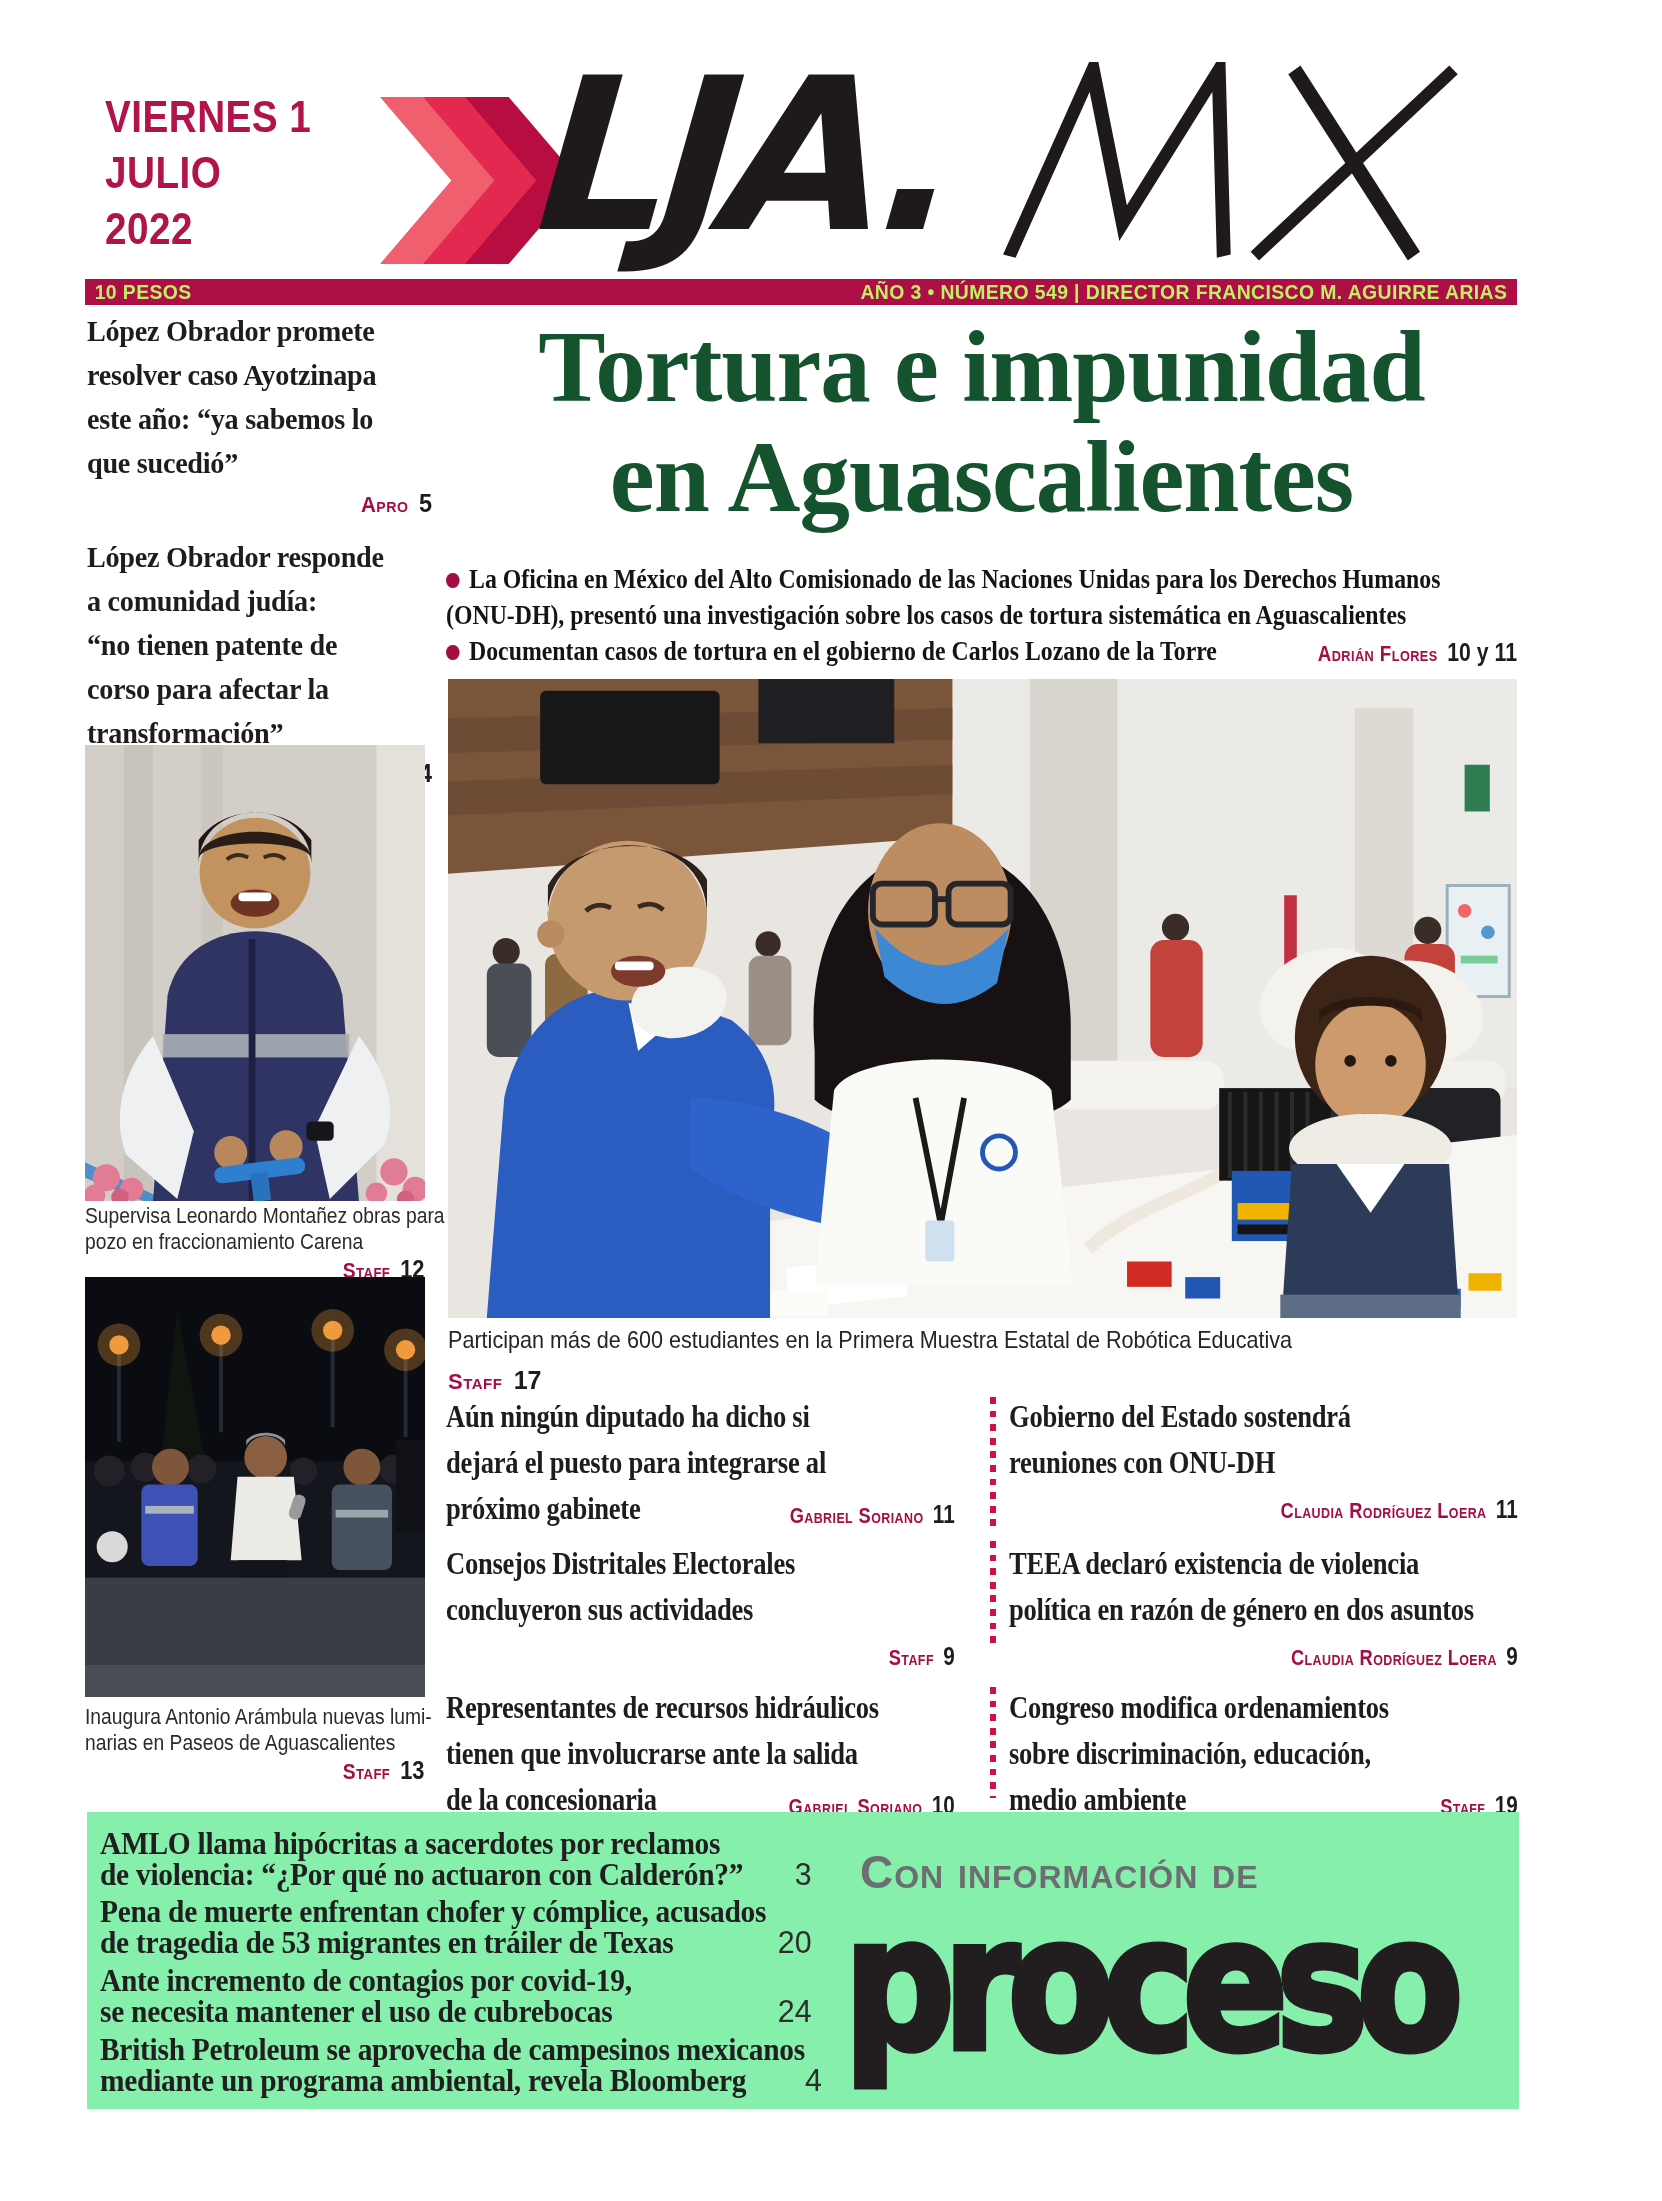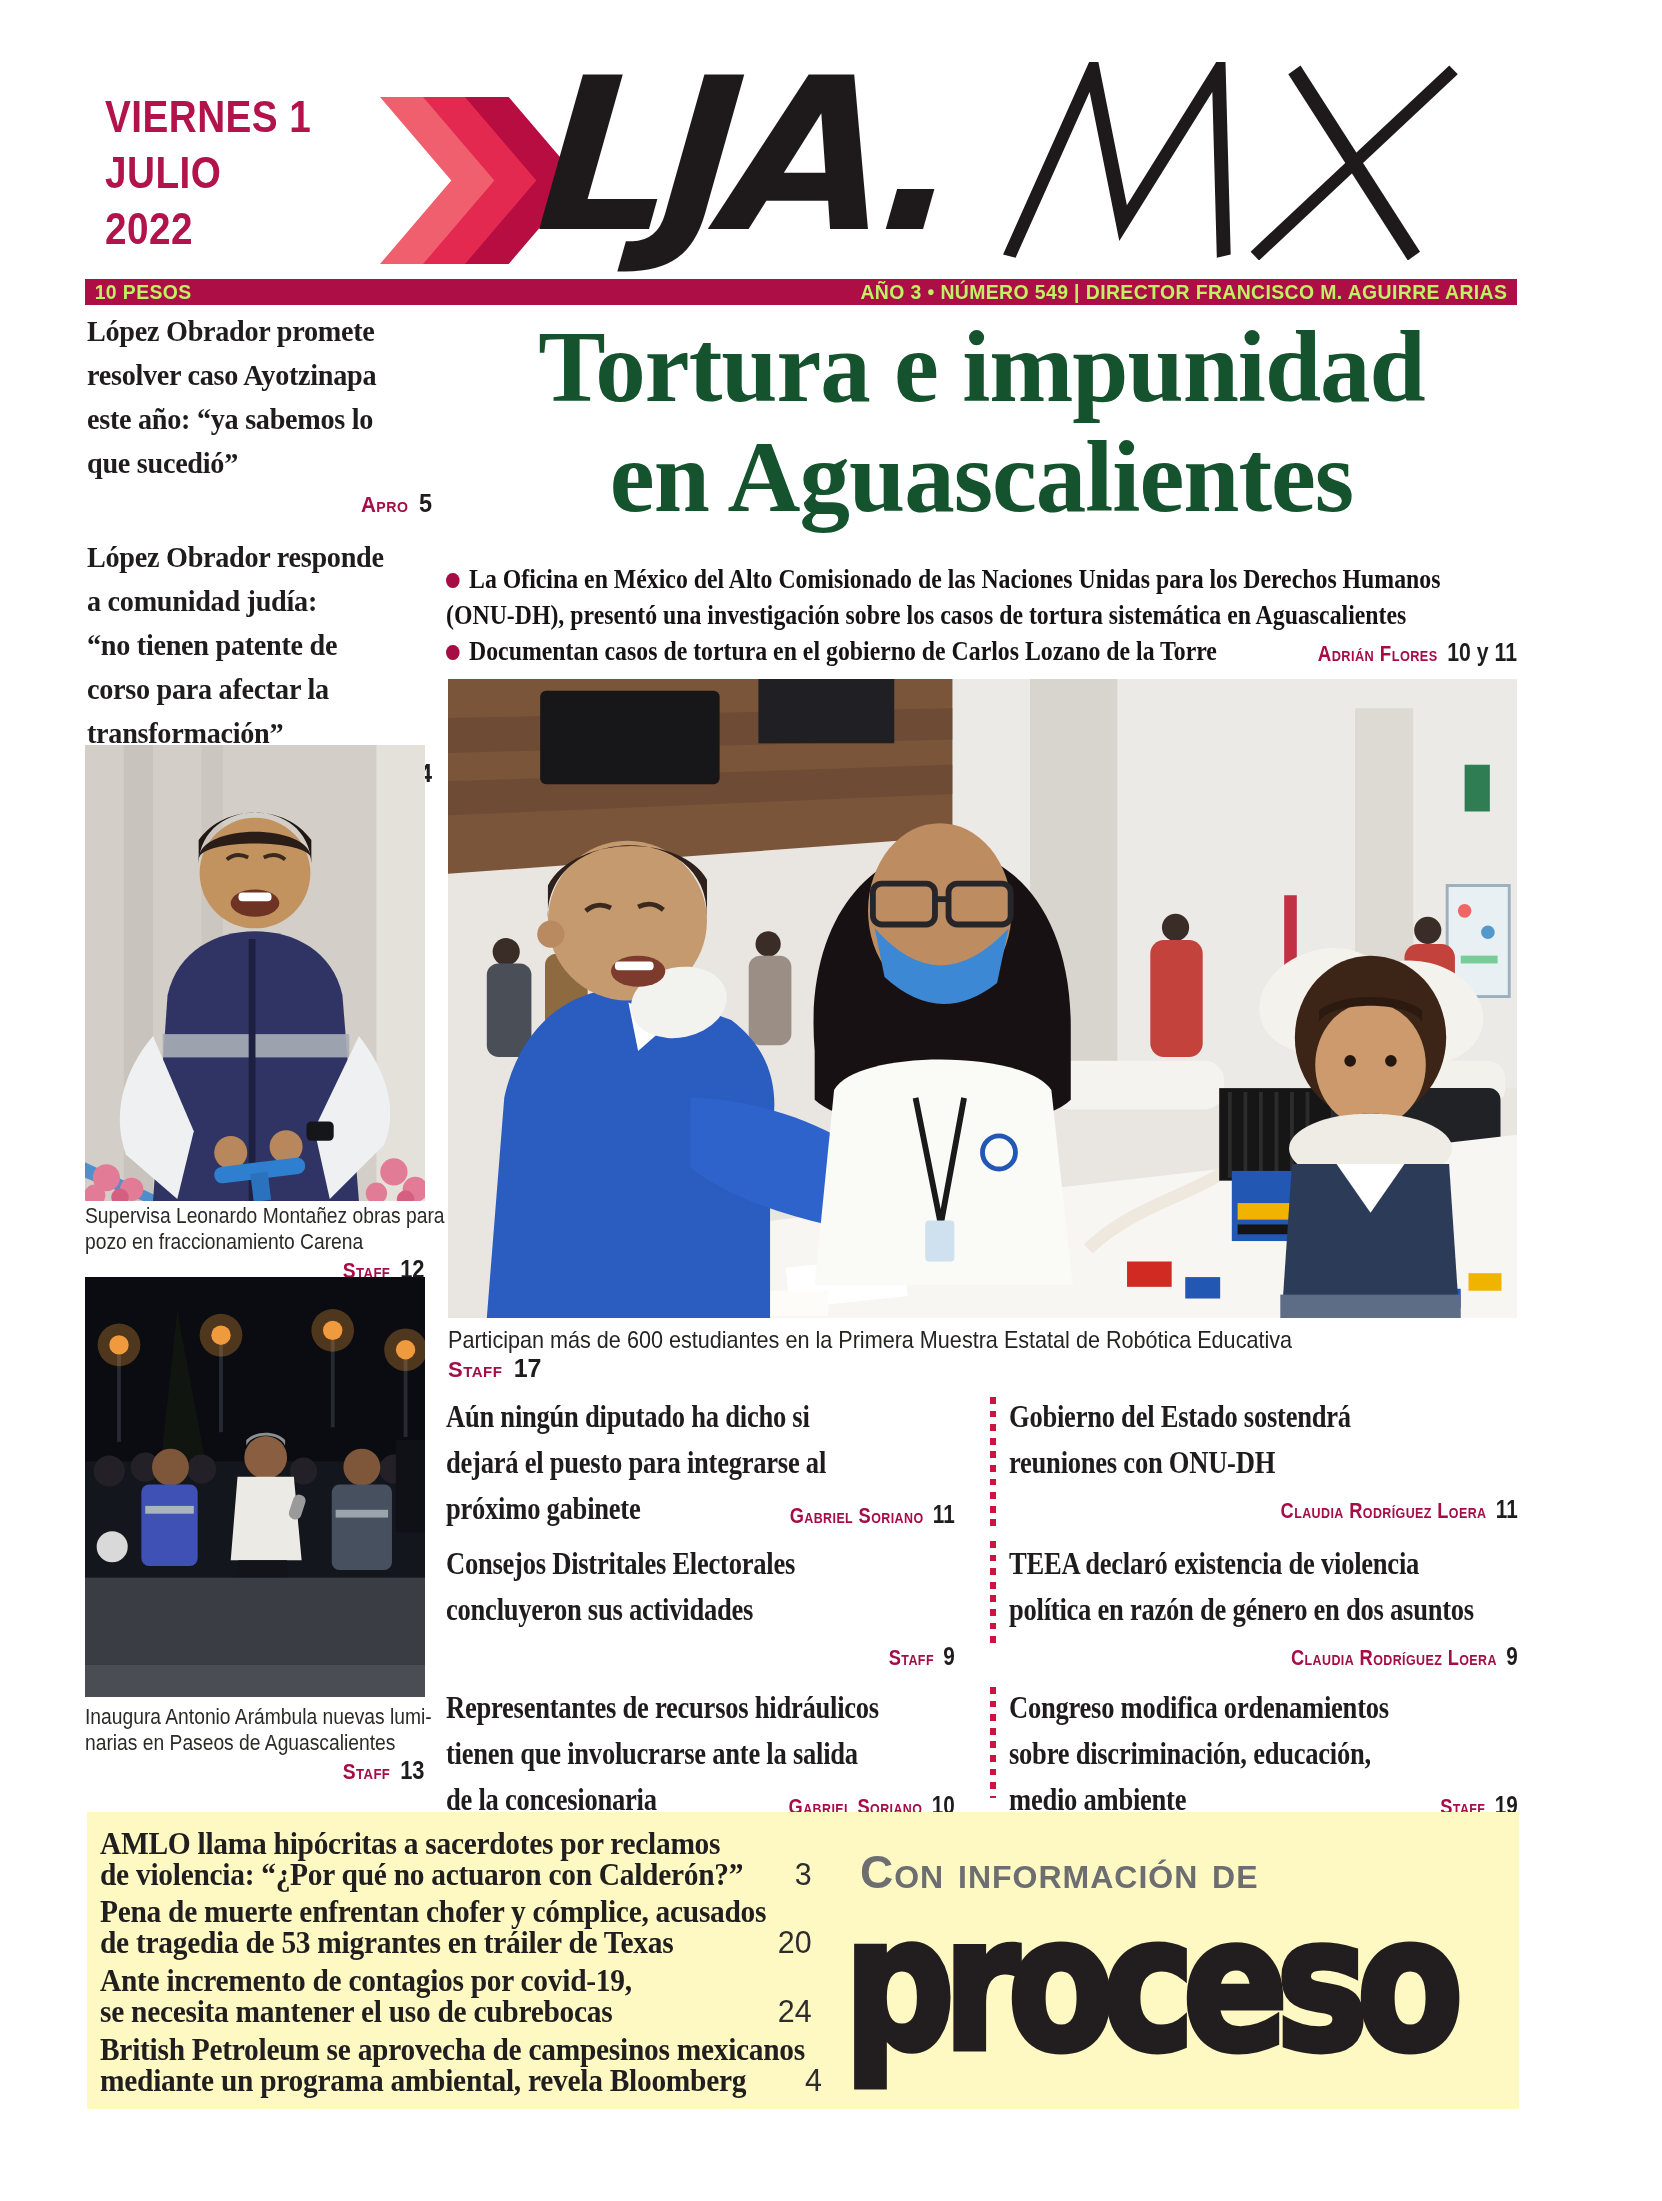--- a/index.html
+++ b/index.html
@@ -53,39 +53,39 @@
                      letter-spacing:-1px;white-space:nowrap;}
   .deck{position:relative;margin-top:29px;width:1260px;transform:scaleX(.85);transform-origin:left top;}
   .deck-line{font:700 28px/36px "Liberation Serif",serif;color:#161314;white-space:nowrap;}
   .bullet-dot{display:inline-block;width:15.5px;height:15.5px;border-radius:50%;background:#a50d44;margin-right:11.6px;}
   .deck .byl{position:absolute;right:0;bottom:1.9px;margin:0;}
 
   #mainphoto{left:448px;top:679px;width:1069px;height:639px;}
   #maincap{left:448px;top:1326px;width:1069px;display:flex;justify-content:space-between;align-items:flex-start;flex-direction:column;}
   .cap-main{font:500 24px "Liberation Sans",sans-serif;color:#262423;transform:scaleX(.9);
             transform-origin:left top;white-space:nowrap;}
-  #maincap .byl{margin-top:0;}
+  #maincap .byl{margin-top:12px;}
 
   
   .briefs-col{top:1393px;width:613px;height:417px;transform:scaleX(.83);transform-origin:left top;}
   #briefsL{left:446px;}
   #briefsR{left:1009px;}
   .brief{position:absolute;left:0;width:100%;}
   .brief .lines div{font:700 32px/46px "Liberation Serif",serif;color:#1f1c1d;white-space:nowrap;letter-spacing:-0.3px;}
   .r1{top:0;} .r2{top:147px;} .r3{top:291px;}
   .byl-abs{position:absolute;right:0;bottom:1.9px;margin:0;}
   .byl-below{margin-top:9.7px;}
 
   .dotsep{left:990px;width:5.8px;background:repeating-linear-gradient(to bottom,#ce1340 0 6.8px,rgba(0,0,0,0) 6.8px 13.6px);}
   #sep1{top:1397px;height:132px;}
   #sep2{top:1541px;height:109px;}
   #sep3{top:1687px;height:111px;}
 
   
-  .graybox{left:87px;top:1812px;width:1432px;height:297px;background:#fef9c3;}
+  .graybox{left:87px;top:1812px;width:1432px;height:297px;background:#86efac;}
   .idx{position:absolute;left:12.6px;top:15.5px;width:749px;transform:scaleX(.95);transform-origin:left top;}
   .idx-item{display:flex;margin-bottom:6.8px;}
   .idx-lines{flex:1;}
   .idx-lines div{font:700 31px/31px "Liberation Serif",serif;letter-spacing:-0.3px;color:#211e1f;white-space:nowrap;}
   .idx-page{width:58px;text-align:right;align-self:flex-end;font:400 32px/32px "Liberation Sans",sans-serif;color:#2e2c2d;}
   .promo{position:absolute;left:757px;top:33px;width:670px;}
   .promo-kicker{font:700 46px "Liberation Sans",sans-serif;font-variant:small-caps;color:#6d6e71;
                 letter-spacing:1px;white-space:nowrap;margin-left:16px;}
   .promo-logo{margin-top:7.8px;font:700 184px/155px "DejaVu Sans",sans-serif;letter-spacing:-13.6px;color:#221e1f;
               transform:scaleX(.84);transform-origin:left top;-webkit-text-stroke:6.8px #221e1f;white-space:nowrap;}

